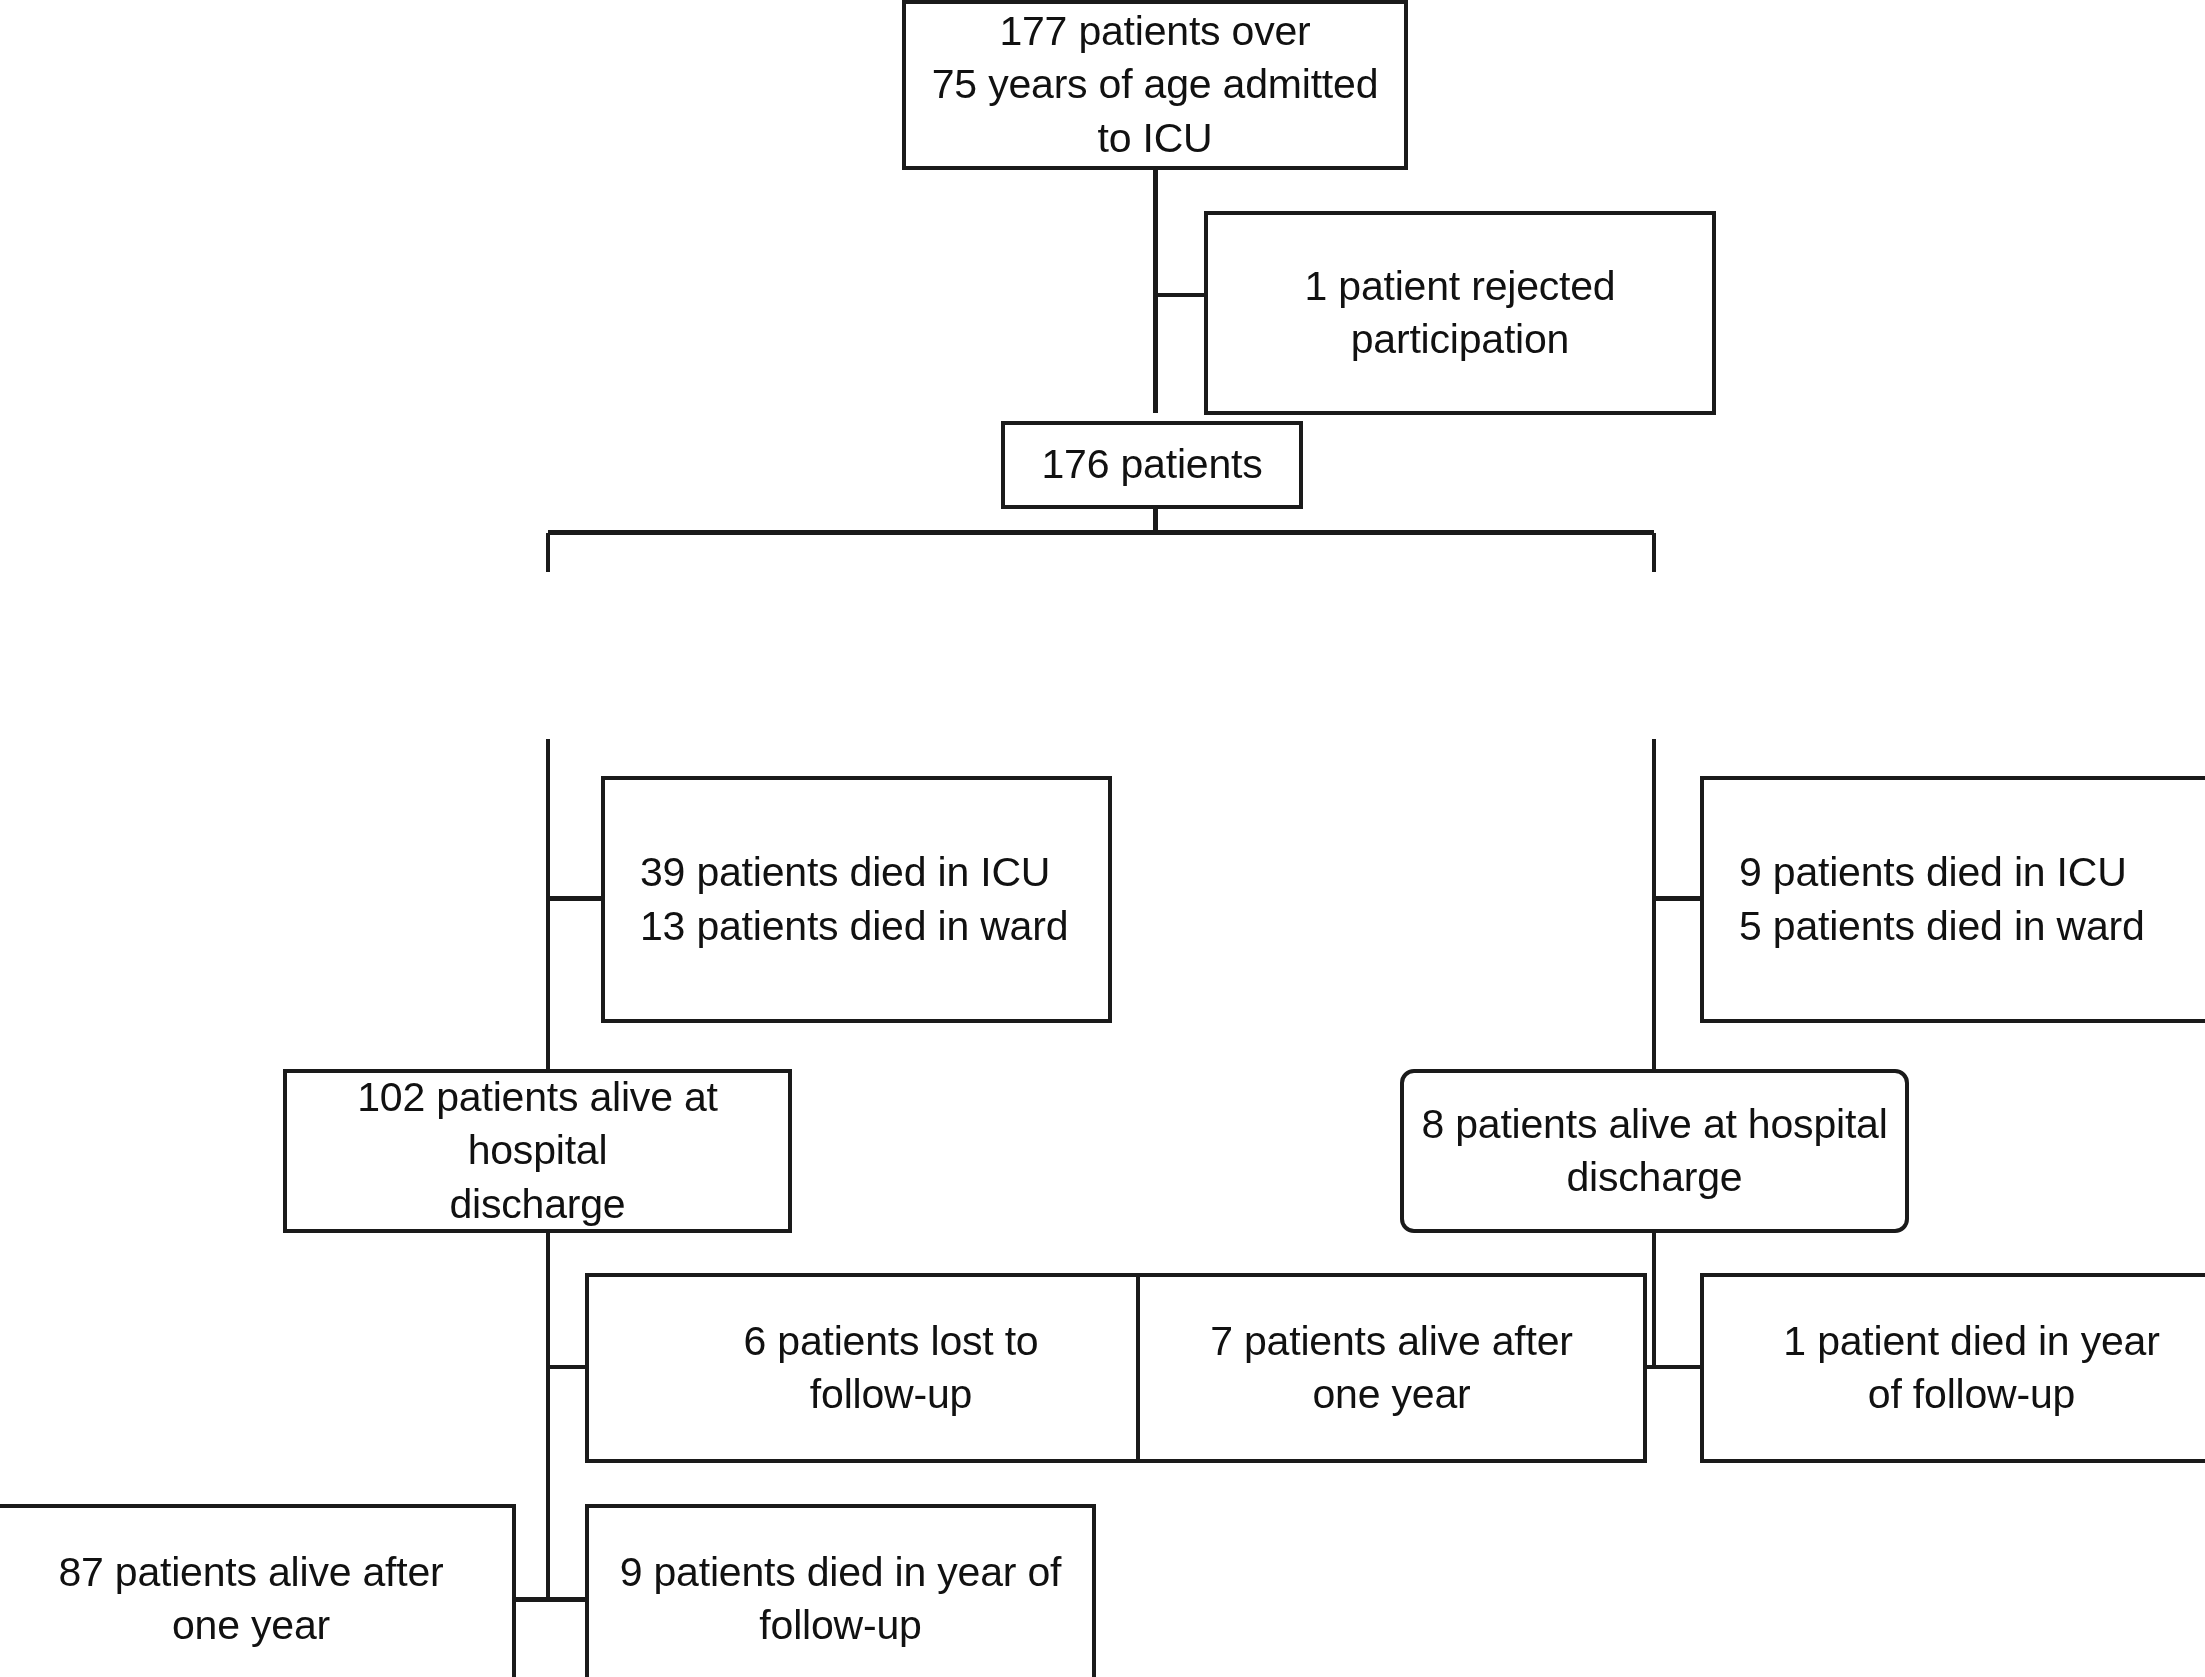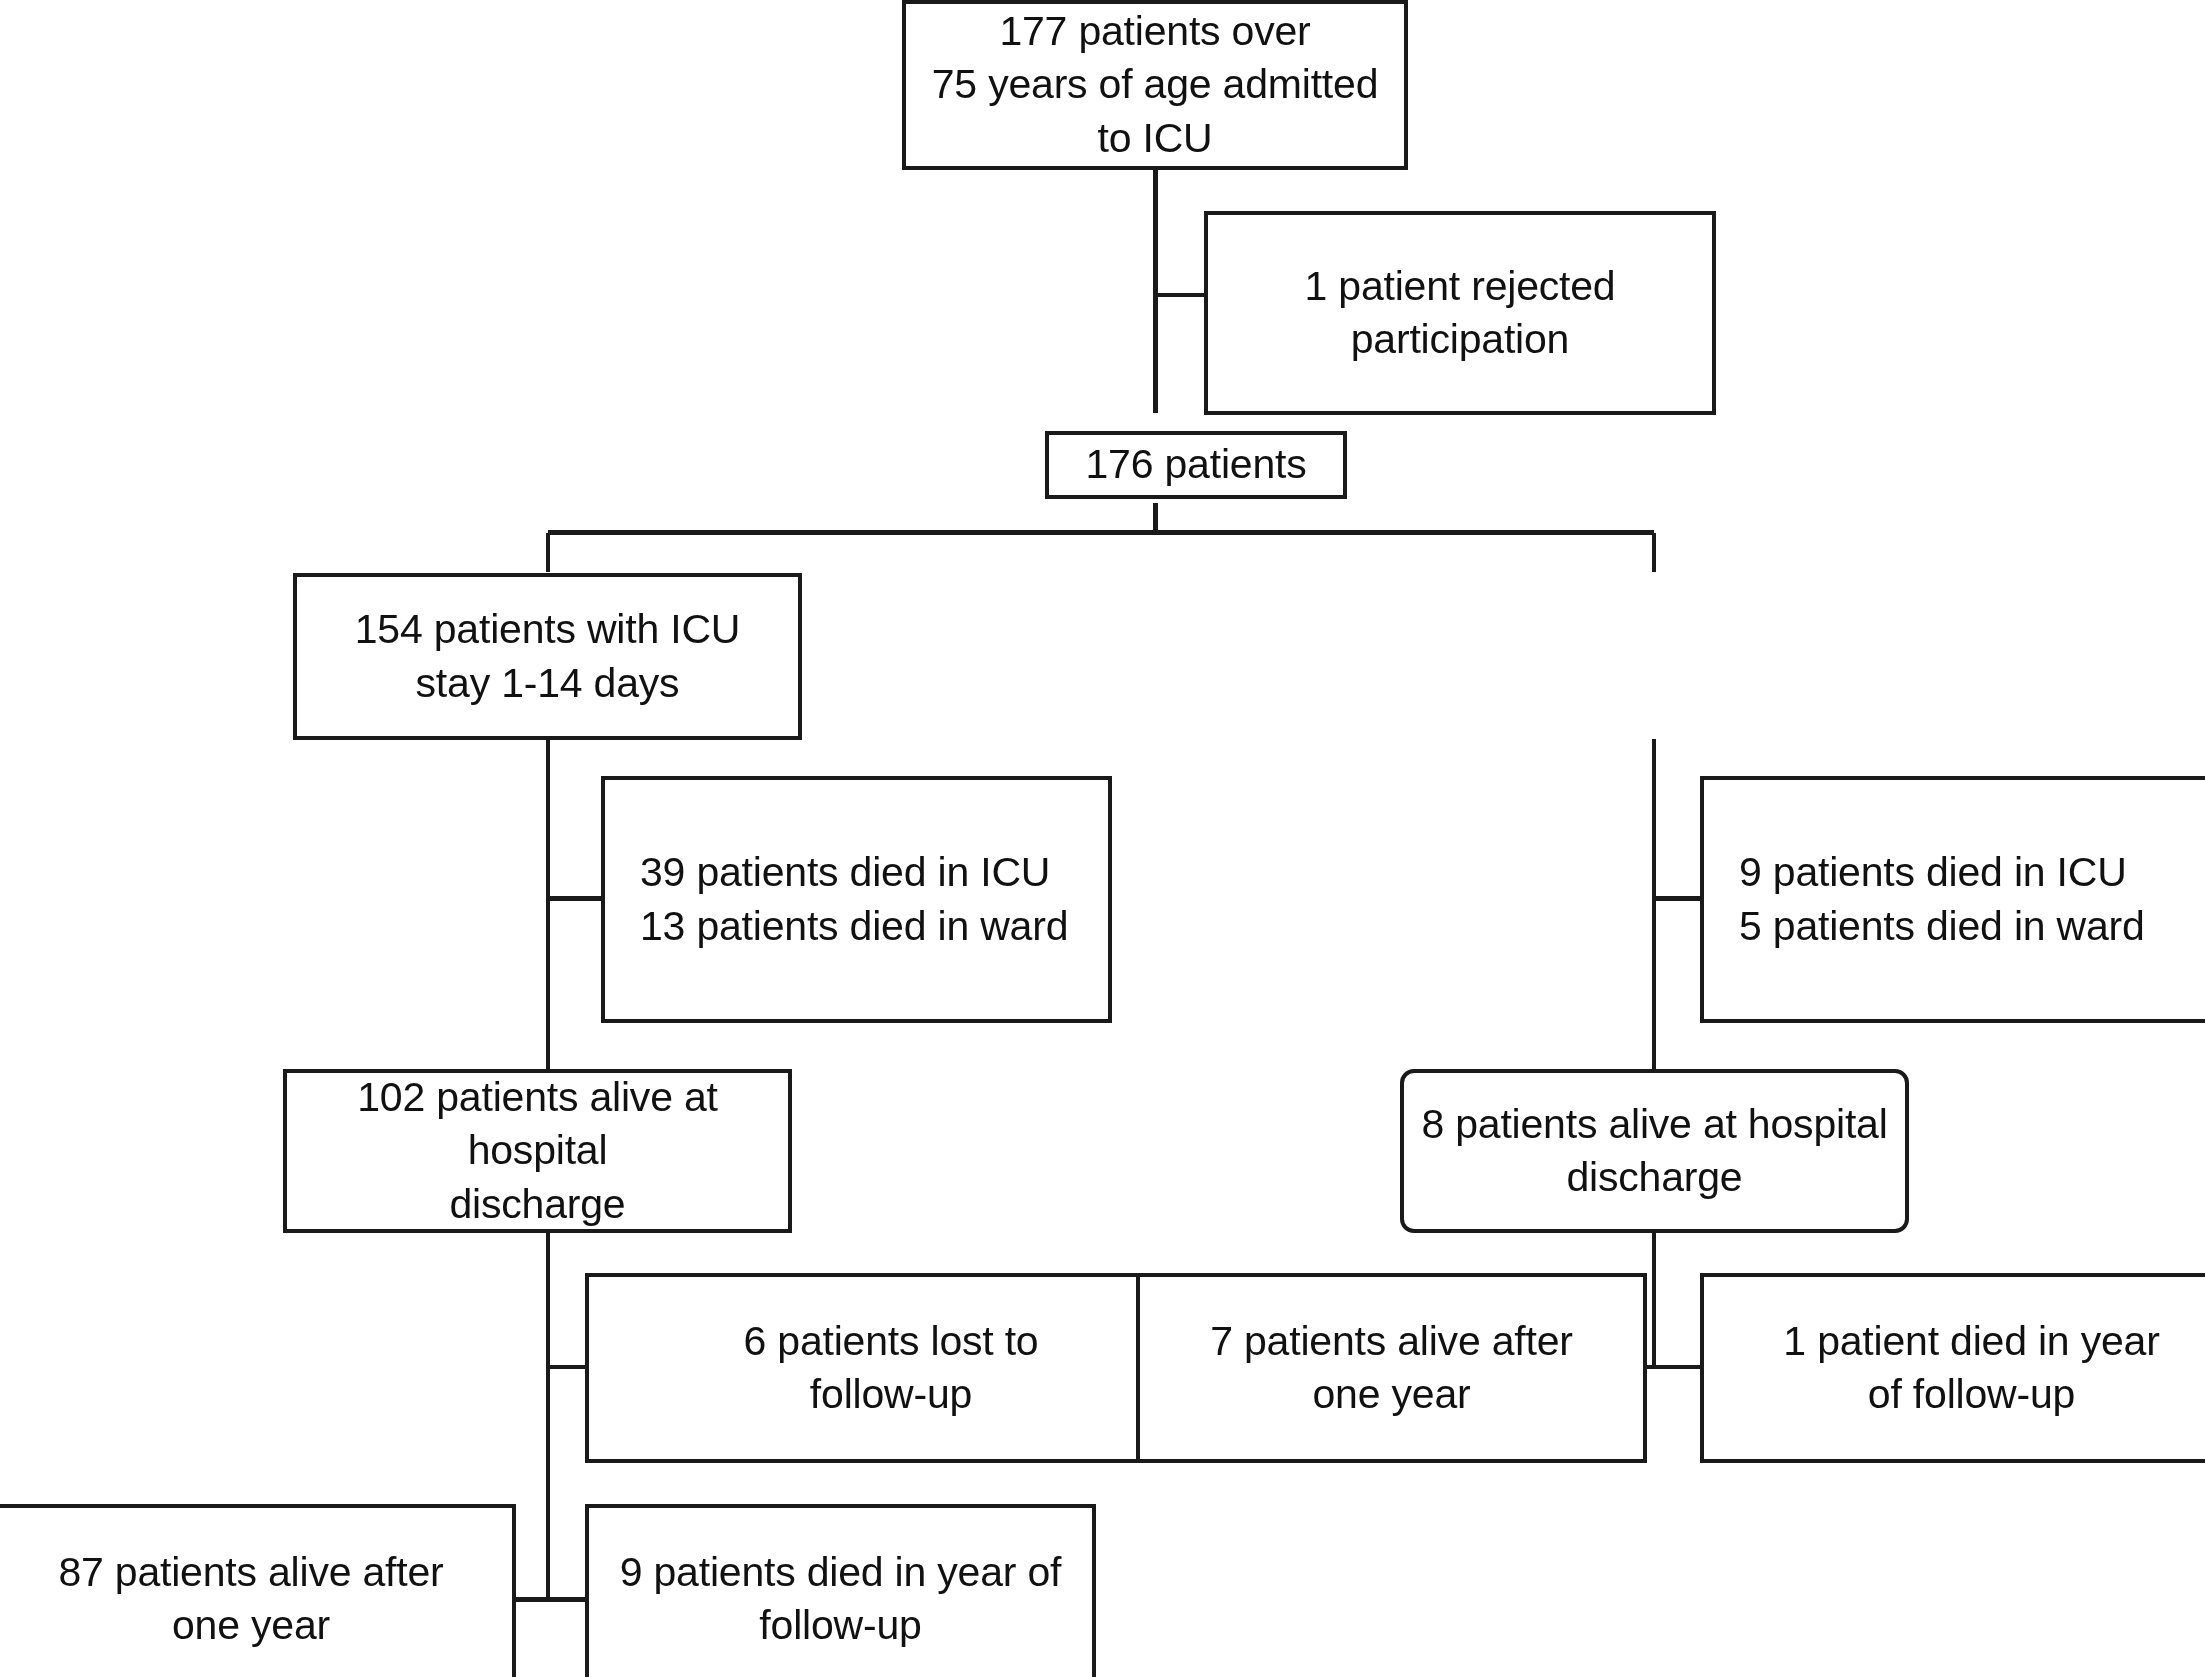--- a/index.html
+++ b/index.html
@@ -90,28 +90,24 @@
     <span>177 patients over
 75 years of age admitted
 to ICU</span>
   </div>
 
   <div class="node" style="left:1204px; top:211px; width:512px; height:204px;">
     <span>1 patient rejected
 participation</span>
   </div>
 
-  <div class="node" style="left:1001px; top:431px; width:302px; height:68px;margin-left:44px;">
+  <div class="node" style="left:1001px; top:421px; width:302px; height:88px;">
     <span>176 patients</span>
   </div>
 
-  <div class="node" style="left:293px; top:573px; width:509px; height:167px;">
-    <span>154 patients with ICU
-stay 1-14 days</span>
-  </div>
 
 
   <div class="node left-text" style="left:601px; top:776px; width:511px; height:247px;">
     <span>39 patients died in ICU
 13 patients died in ward</span>
   </div>
 
   <div class="node left-text clipped-right" style="left:1700px; top:776px; width:539px; height:247px;">
     <span>9 patients died in ICU
 5 patients died in ward</span>

